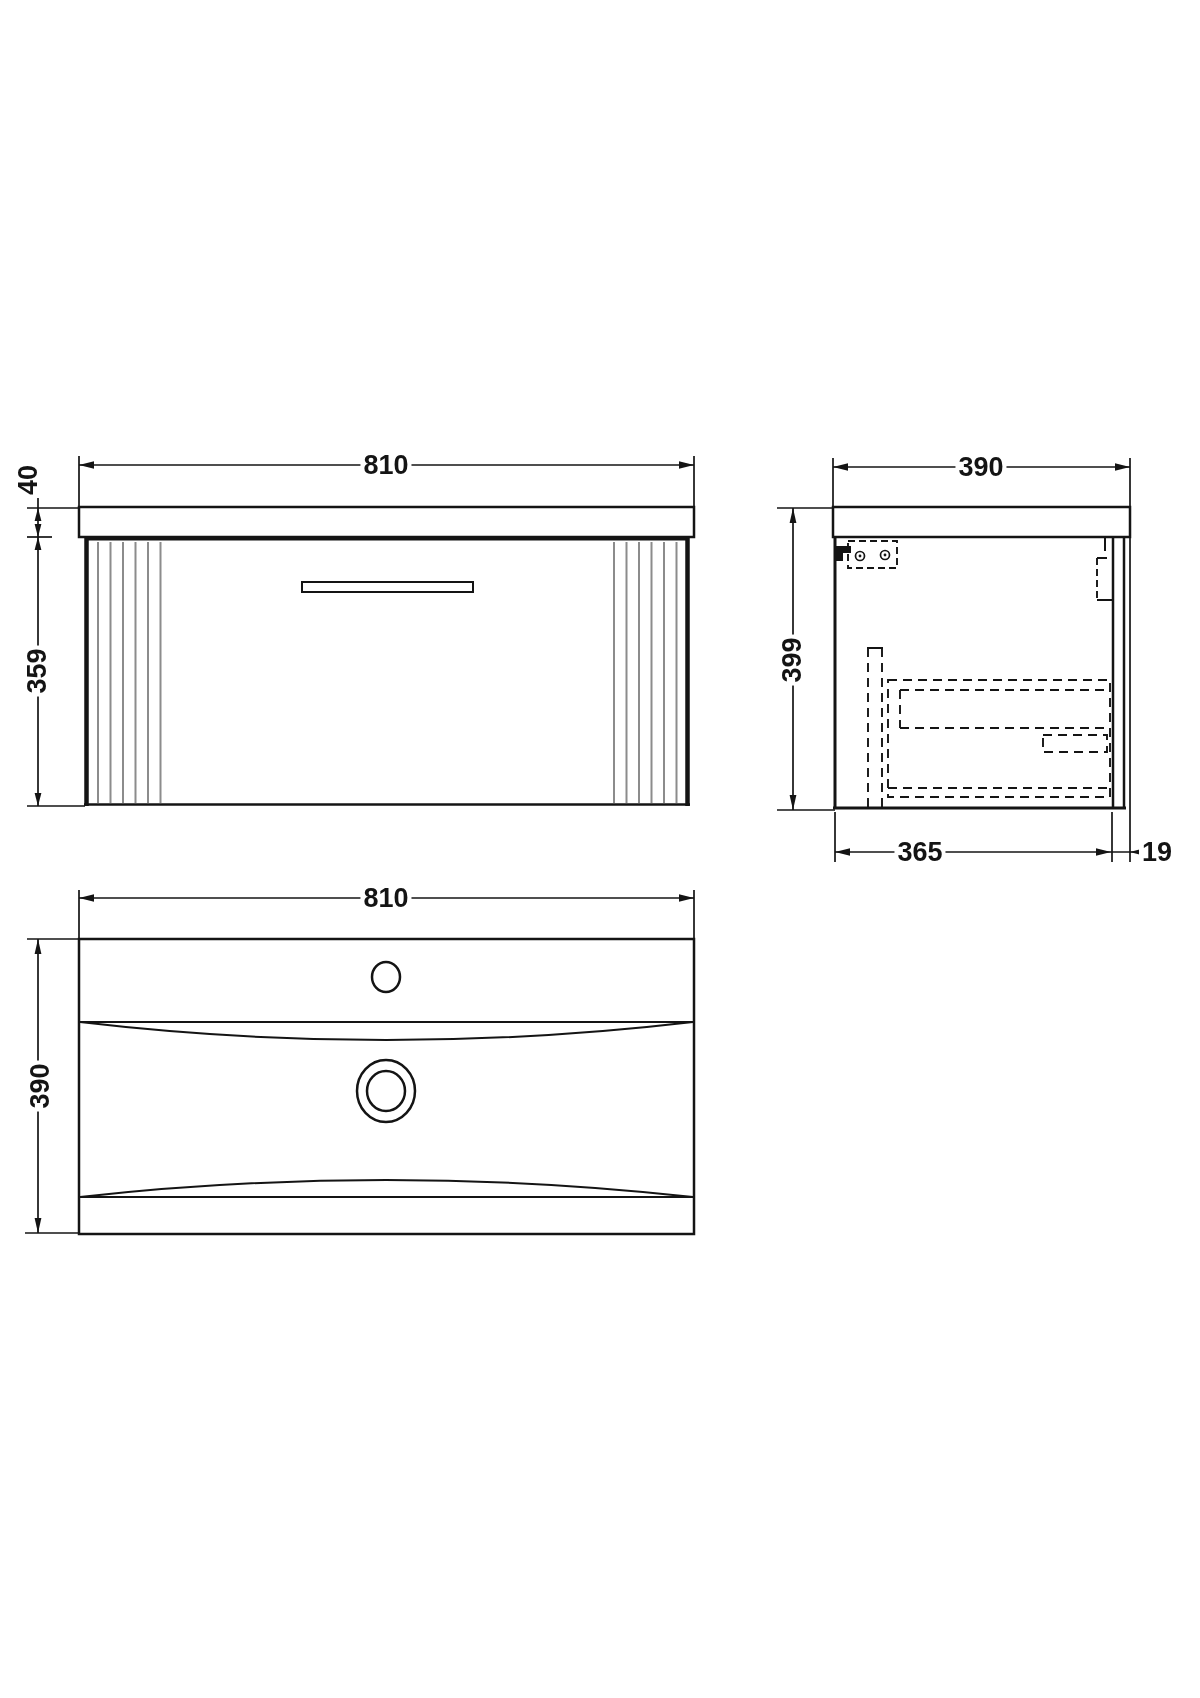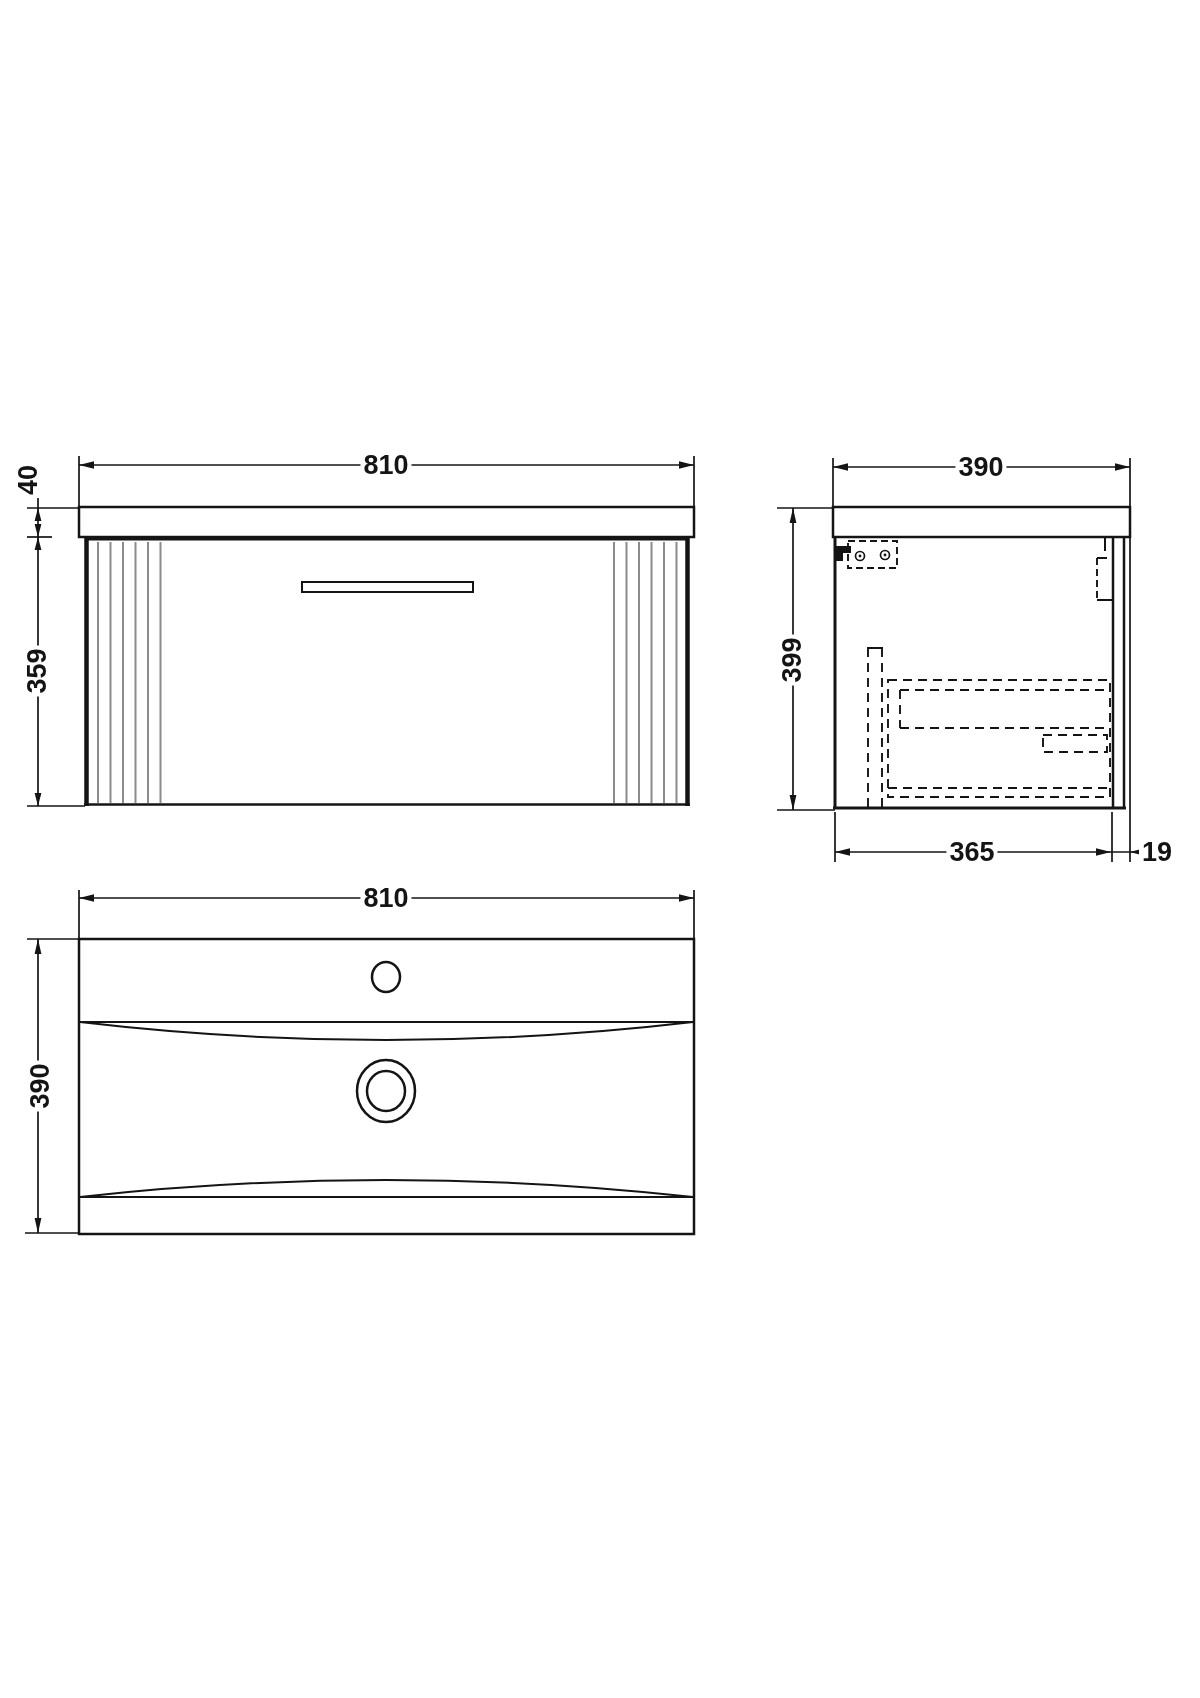--- a/index.html
+++ b/index.html
@@ -178,19 +178,19 @@
     </g>
   </g>
 </svg>
 
 <div class="dim-label" style="left:386px;top:465px;">810</div>
 <div class="dim-label rot" style="left:28px;top:480px;">40</div>
 <div class="dim-label rot" style="left:37px;top:671px;">359</div>
 
 <div class="dim-label" style="left:981px;top:467px;">390</div>
 <div class="dim-label rot" style="left:792px;top:660px;">399</div>
-<div class="dim-label" style="left:972px;top:852px;">365</div>
+<div class="dim-label" style="left:920px;top:852px;">365</div>
 <div class="dim-label" style="left:1157px;top:852px;">19</div>
 
 <div class="dim-label" style="left:386px;top:898px;">810</div>
 <div class="dim-label rot" style="left:40px;top:1086px;">390</div>
 
 </div>
 
 </body></html>

